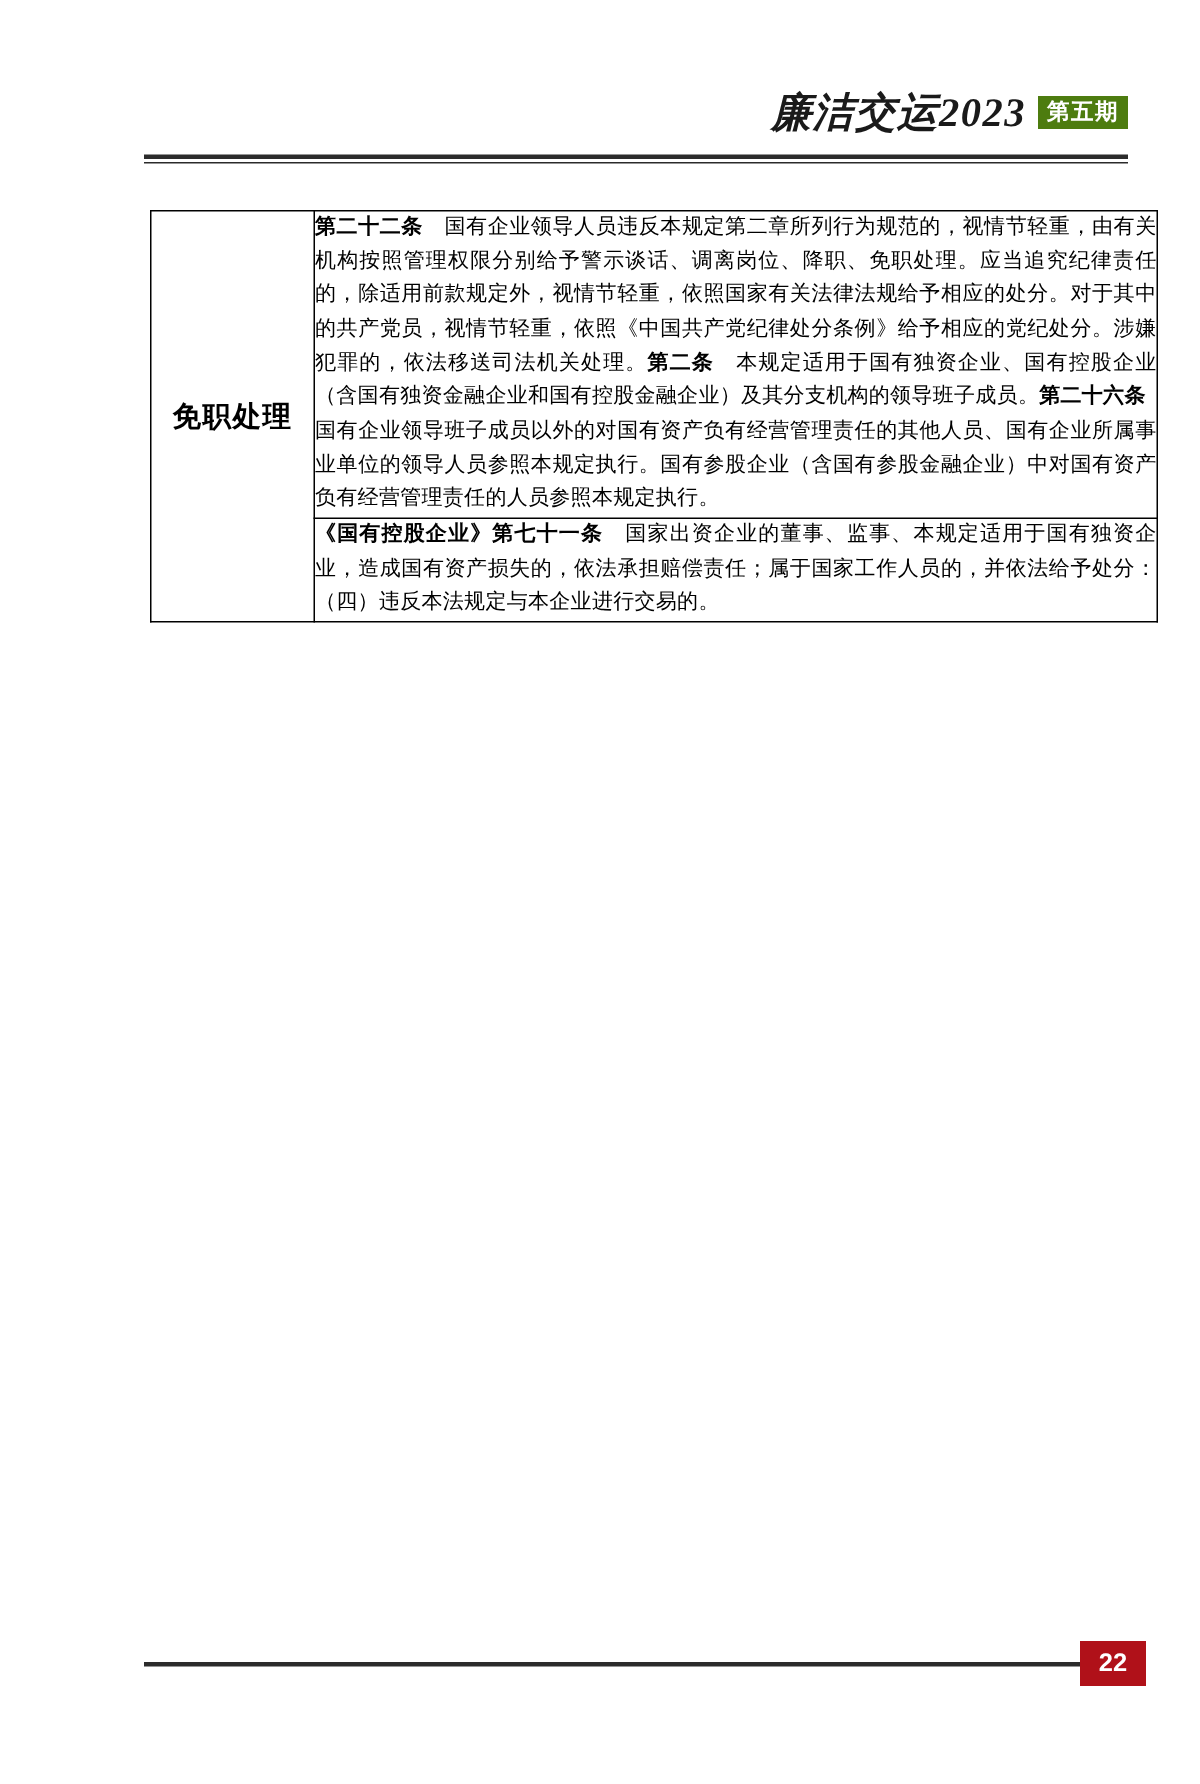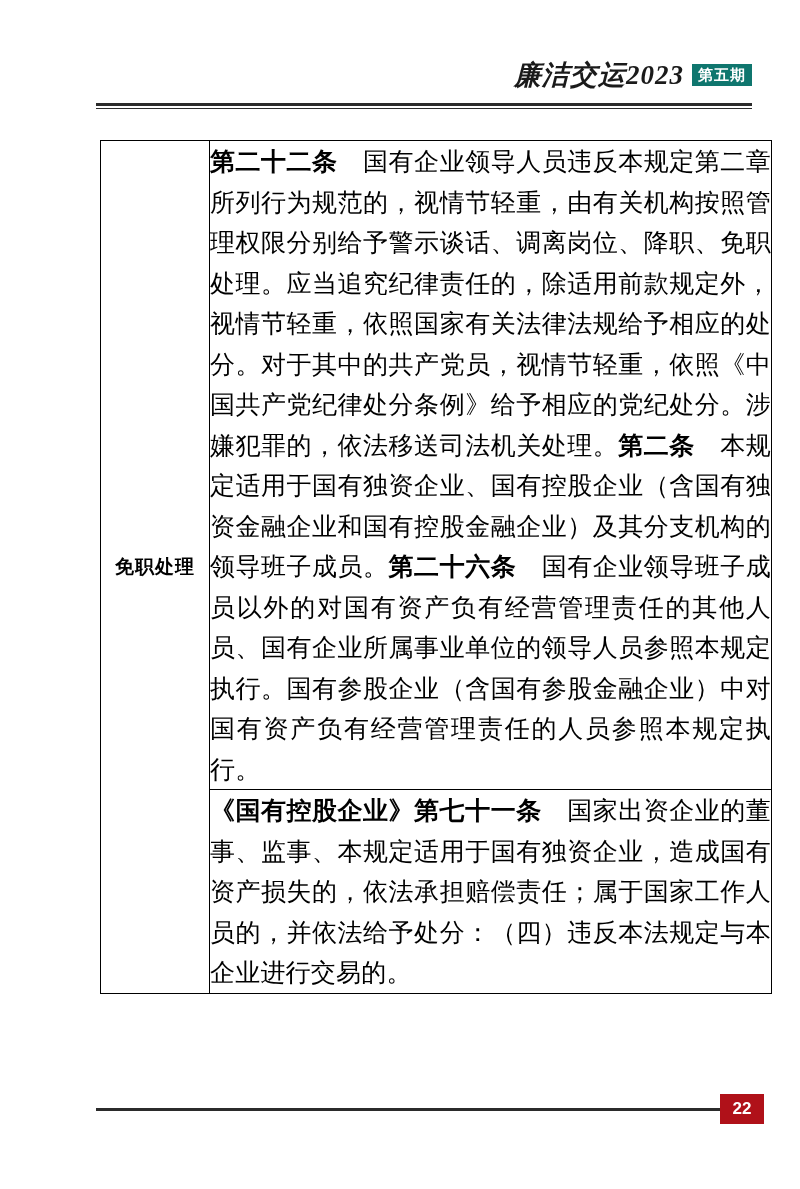--- a/index.html
+++ b/index.html
@@ -38,21 +38,21 @@
   .header-title {
     font-family: "Liberation Serif", "DejaVu Serif", serif;
     font-weight: bold;
     font-size: 27px;
     letter-spacing: 1px;
     color: #1a1a1a;
     line-height: 1;
     font-style: italic;
   }
   .header-badge {
-    background: #0f766e;
+    background: #4d7c0f;
     color: #ffffff;
     font-family: "Liberation Sans", sans-serif;
     font-size: 15px;
     font-weight: bold;
     padding: 3px 6px 4px 6px;
     line-height: 1;
     letter-spacing: 1px;
     position: relative;
     top: -3px;
   }
@@ -96,25 +96,25 @@
     font-weight: bold;
     font-size: 19px;
     letter-spacing: 1px;
     font-family: "DejaVu Sans", "Liberation Sans", sans-serif;
   }
   td.body-cell {
     padding: 14px 16px 16px 16px;
     vertical-align: top;
   }
   .para {
-    font-size: 25px;
+    font-size: 14px;
     line-height: 1.62;
     text-align: justify;
     text-justify: inter-ideograph;
-    font-family: Liberation Sans, sans-serif;
+    font-family: Liberation Serif, serif;
     letter-spacing: 0.2px;
   }
   .para b {
     font-weight: bold;
   }
 
   
   .footer-rule {
     position: absolute;
     left: 72px;

